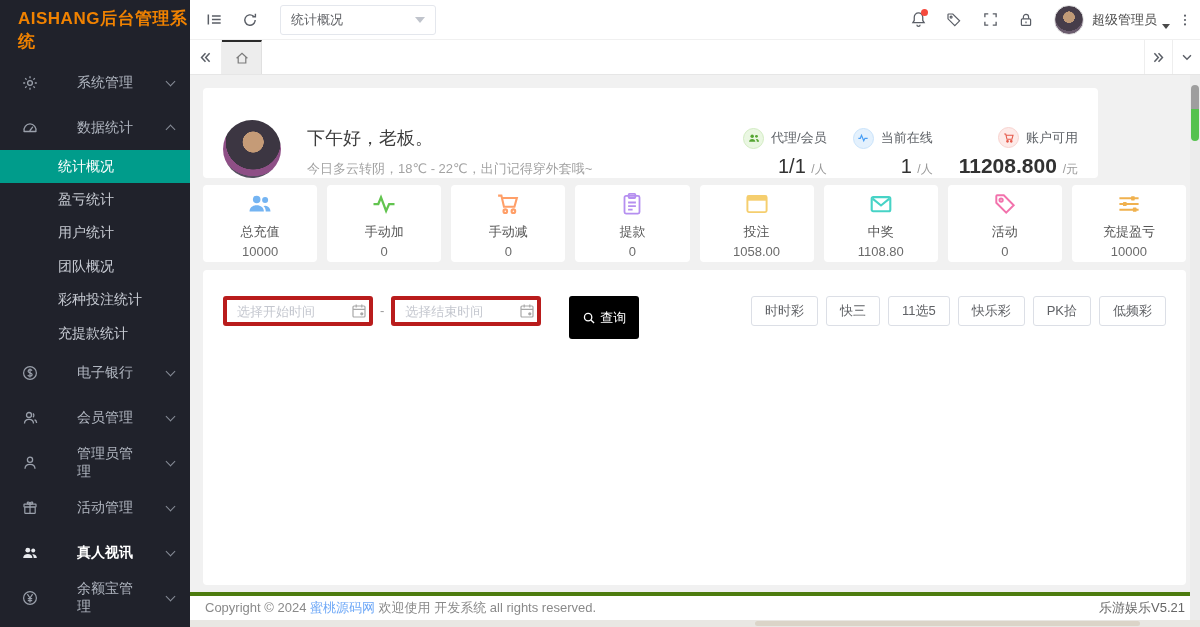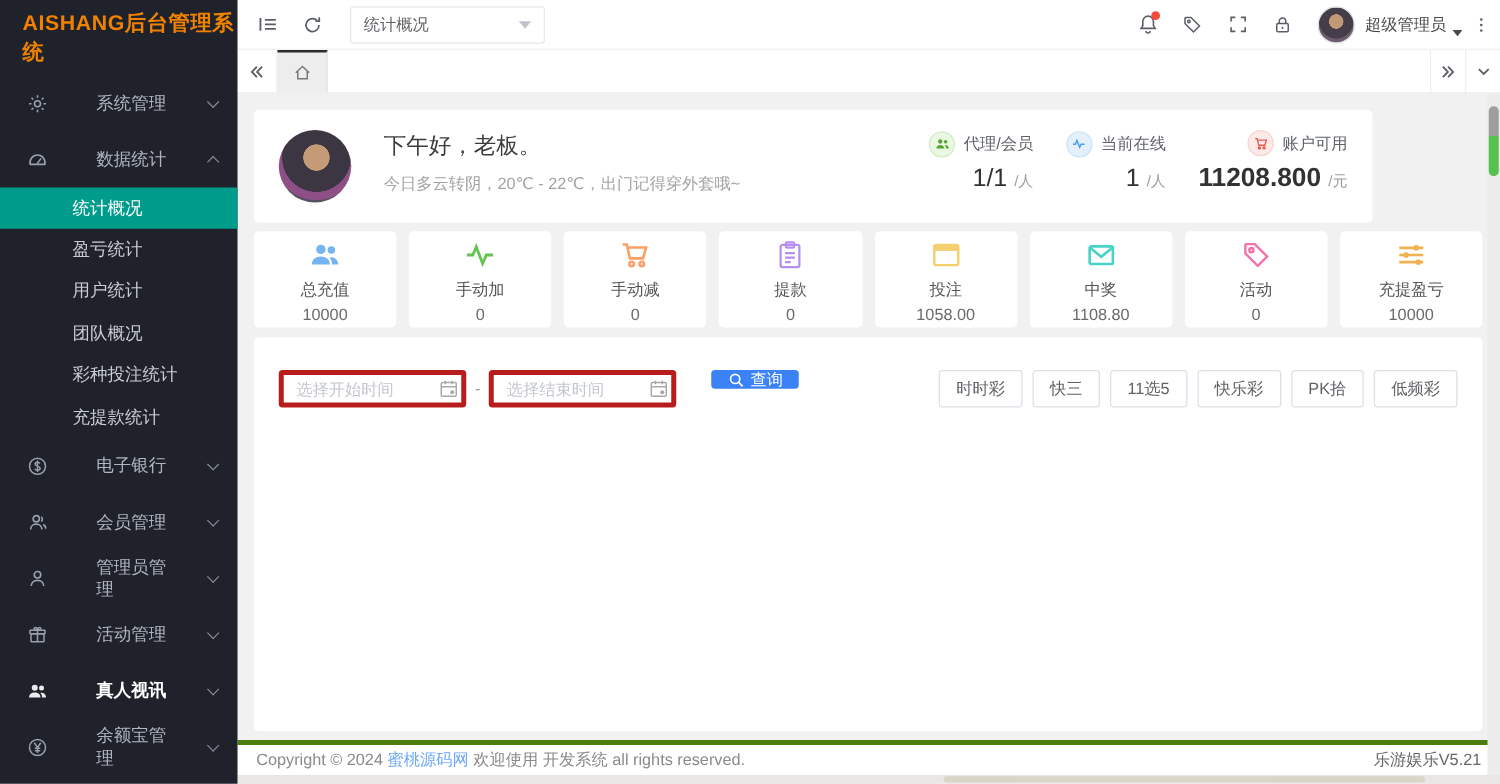--- a/index.html
+++ b/index.html
@@ -33,21 +33,21 @@
   #tabbar { position:absolute; left:190px; top:40px; width:1010px; height:35px; background:#fff; border-bottom:1px solid #e6e6e6; display:flex; align-items:stretch; }
   .tab-arrow { width:32px; display:flex; align-items:center; justify-content:center; color:#5a5e66; border-right:1px solid #eee; cursor:pointer; }
   .tab-home { width:40px; background:#ededed; border-top:2px solid #2b2b2b; border-right:1px solid #e0e0e0; display:flex; align-items:center; justify-content:center; color:#7a7a7a; cursor:pointer; }
   .tab-right { margin-left:auto; display:flex; }
   .tab-right .tab-arrow { border-right:none; border-left:1px solid #eee; width:28px; }
 
   
   #content { position:absolute; left:190px; top:75px; width:1000px; height:545px; background:#f1f1f1; }
   .card { background:#fff; border-radius:4px; }
 
-  #greeting-card { position:absolute; left:13px; top:13px; width:895px; height:90px; display:flex; align-items:flex-start; padding:16px 20px; }
+  #greeting-card { position:absolute; left:13px; top:13px; width:895px; height:90px; display:flex; align-items:flex-end; padding:0 20px; }
   .avatar-lg { width:58px; height:58px; border-radius:50%; background:radial-gradient(circle at 52% 38%, #c59b77 22%, #3c3642 23% 58%, #8e4f86 59% 72%, #565061 73%); flex:0 0 58px; }
   .greet-text { margin-left:26px; }
   .greet-title { font-size:18px; color:#3c3c3c; margin-bottom:10px; }
   .greet-sub { font-size:13px; color:#a3a3a3; }
   .greet-stats { margin-left:auto; display:flex; align-items:center; gap:26px; }
   .gstat { text-align:right; }
   .gstat-head { display:flex; align-items:center; justify-content:flex-end; gap:7px; font-size:13px; color:#5f6368; }
   .badge { width:21px; height:21px; border-radius:50%; display:flex; align-items:center; justify-content:center; }
   .badge svg { width:12px; height:12px; }
   .badge.green { background:#eaf7e2; color:#55a532; border:1px solid #d2ecc2; }
@@ -62,21 +62,21 @@
   .stat-card svg { width:24px; height:24px; }
   .stat-label { font-size:13px; color:#565656; margin-top:7px; }
   .stat-value { font-size:13px; color:#6b6b6b; margin-top:3px; }
 
   #filter-card { position:absolute; left:13px; top:195px; width:983px; height:315px; padding:26px 20px 0 20px; display:flex; align-items:flex-start; }
   .date-input { position:relative; width:150px; }
   .date-input input { width:150px; height:30px; border:4px solid #b91c1c; border-radius:3px; padding:0 28px 0 10px; font-size:13px; color:#606266; font-family:inherit; outline:none; }
   .date-input input::placeholder { color:#c4c7cf; }
   .cal-icon { position:absolute; right:6px; top:7px; width:16px; height:16px; color:#a8a8a8; cursor:pointer; }
   .sep { margin:0 7px; color:#999; font-size:13px; line-height:30px; }
-  .btn-query { margin-left:28px; height:15px; background:#3b82f6; color:#fff; border:none; border-radius:3px; padding:0 13px; font-size:13px; display:flex; align-items:center; gap:4px; cursor:pointer; font-family:inherit; }
+  .btn-query { margin-left:28px; height:43px; background:#000000; color:#fff; border:none; border-radius:3px; padding:0 13px; font-size:13px; display:flex; align-items:center; gap:4px; cursor:pointer; font-family:inherit; }
   .btn-query svg { width:14px; height:14px; }
   .lottery-group { margin-left:auto; display:flex; gap:8px; }
   .btn-lottery { height:30px; background:#fff; border:1px solid #dcdfe6; border-radius:3px; padding:0 13px; font-size:13px; color:#606266; cursor:pointer; font-family:inherit; }
 
   
   #footer { position:absolute; left:190px; top:592px; width:1010px; height:28px; background:#fff; border-top:4px solid #4d7c0f; display:flex; align-items:center; padding:0 15px; font-size:13px; color:#8a8a8a; }
   #footer a { color:#6ea8f7; text-decoration:none; cursor:pointer; }
   .footer-version { margin-left:auto; color:#666; }
 
   
@@ -291,21 +291,21 @@
     </div>
   </div>
 </div>
 
 <div id="content">
 
   <div id="greeting-card" class="card">
     <div class="avatar-lg"></div>
     <div class="greet-text">
       <div class="greet-title">下午好，老板。</div>
-      <div class="greet-sub">今日多云转阴，20℃ - 22℃，出门记得穿外套哦~</div>
+      <div class="greet-sub">今日多云转阴，18℃ - 22℃，出门记得穿外套哦~</div>
     </div>
     <div class="greet-stats">
       <div class="gstat">
         <div class="gstat-head">
           <span class="badge green">
             <svg viewBox="0 0 16 16" fill="currentColor">
                 <circle cx="5.6" cy="5.6" r="2.3"></circle>
                 <path d="M1.4 13c0-2.4 1.9-3.8 4.2-3.8s4.2 1.4 4.2 3.8z"></path>
                 <circle cx="11.3" cy="5.8" r="1.9"></circle>
                 <path d="M11.8 9.4c1.8.4 2.9 1.7 2.9 3.6h-2.9c0-1.4-.4-2.6-1.3-3.4z"></path>

